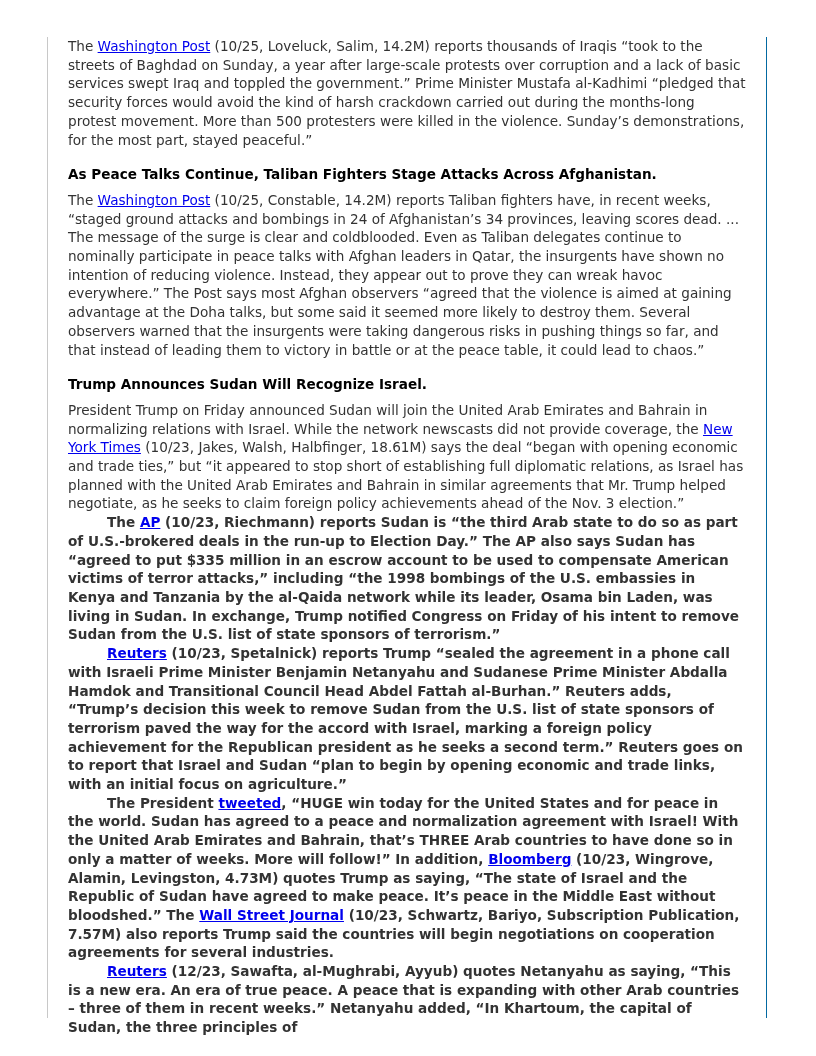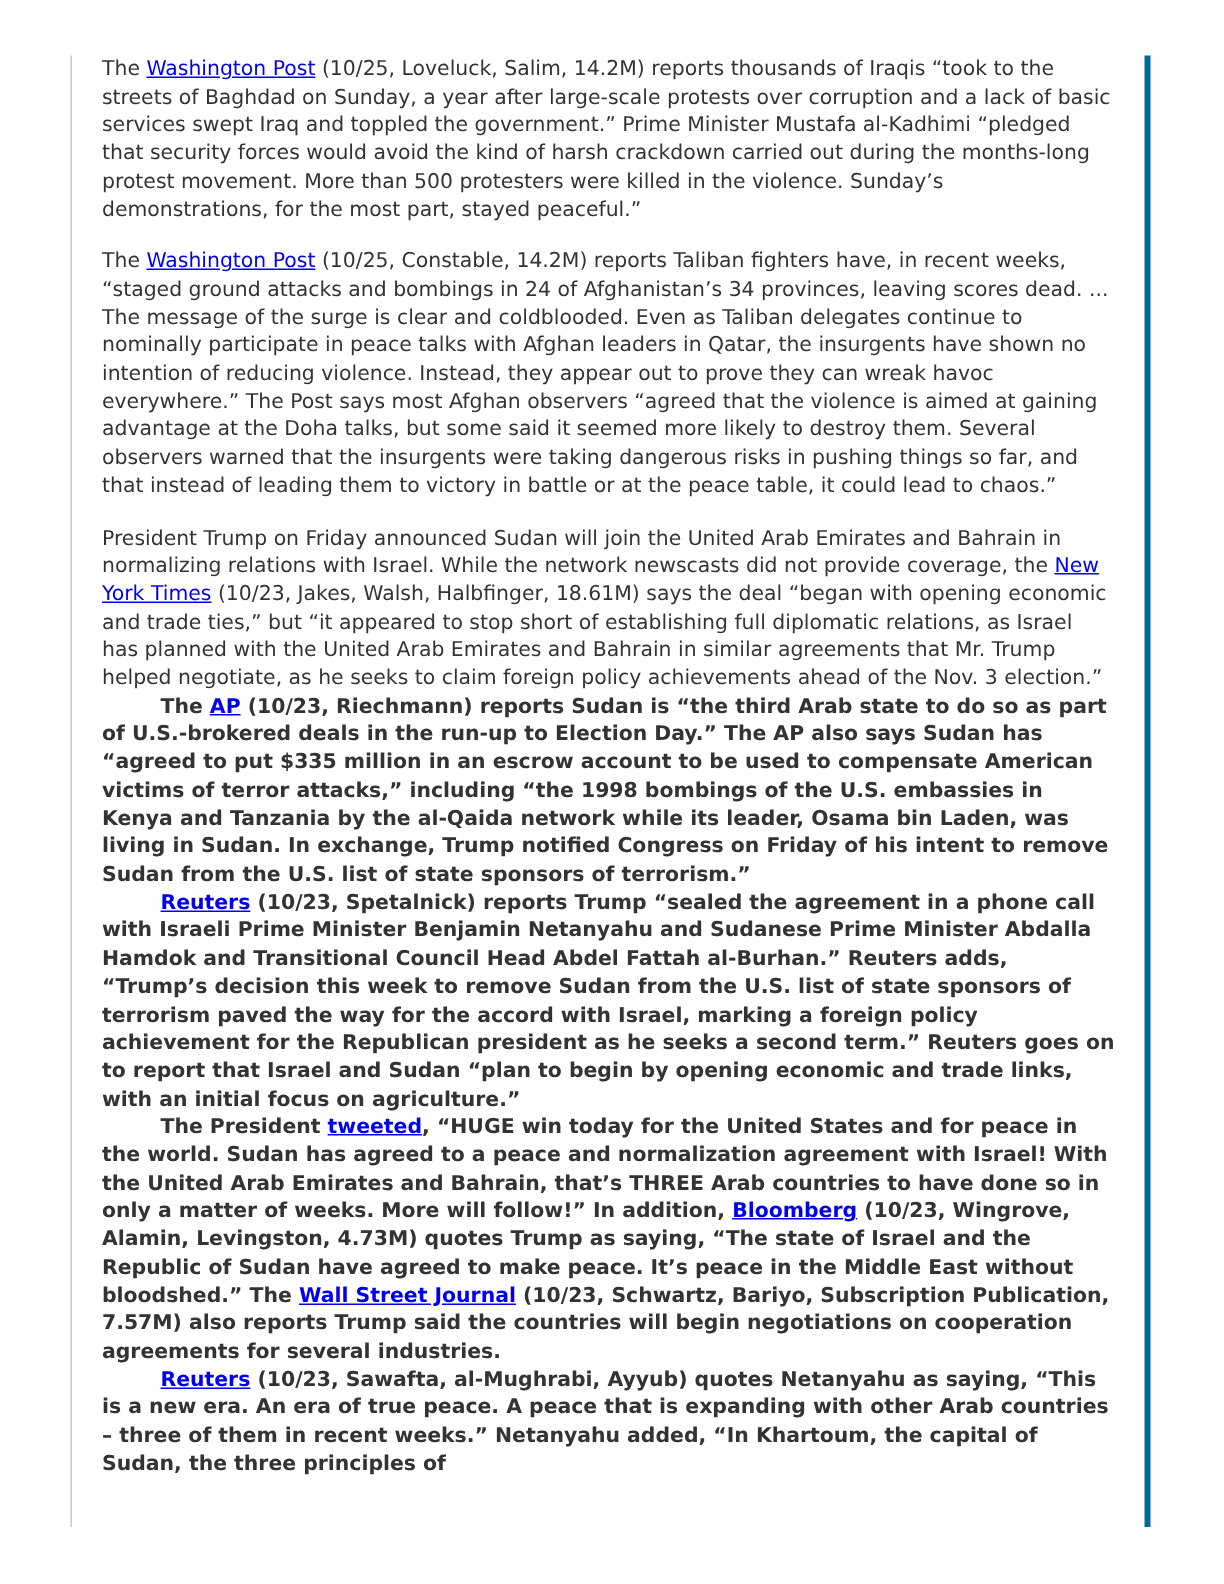--- a/index.html
+++ b/index.html
@@ -2,21 +2,21 @@
 <html><head>
 <meta charset="utf-8">
 <style>
   html, body { margin: 0; padding: 0; background: #ffffff; }
   body { width: 816px; height: 1056px; position: relative; overflow: hidden; }
   .page {
     position: absolute;
     left: 47px; top: 37px;
     width: 720px; height: 981px;
     border-left: 1px solid #c8c8c8;
-    border-right: 4px solid #0369a1;
+    border-right: 1px solid #0369a1;
     box-sizing: border-box;
     padding: 0 20px 0 20px;
     font-family: "DejaVu Sans", sans-serif;
     font-size: 13.6px;
     line-height: 18.7px;
     color: #333333;
   }
   p { margin: 0; }
   .para { margin-bottom: 16px; }
   .indent { text-indent: 39px; font-weight: bold; }
@@ -30,25 +30,27 @@
   }
   a { color: #0000ee; text-decoration: underline; }
 </style>
 </head>
 <body>
 
 <div class="page">
 
   <p class="para"><span>The </span><a href="#">Washington Post</a><span> (10/25, Loveluck, Salim, 14.2M) reports thousands of Iraqis “took to the streets of Baghdad on Sunday, a year after large-scale protests over corruption and a lack of basic services swept Iraq and toppled the government.” Prime Minister Mustafa al-Kadhimi “pledged that security forces would avoid the kind of harsh crackdown carried out during the months-long protest movement. More than 500 protesters were killed in the violence. Sunday’s demonstrations, for the most part, stayed peaceful.”</span></p>
 
+  <h3>As Peace Talks Continue, Taliban Fighters Stage Attacks Across Afghanistan.</h3>
   <p class="para"><span>The </span><a href="#">Washington Post</a><span> (10/25, Constable, 14.2M) reports Taliban fighters have, in recent weeks, “staged ground attacks and bombings in 24 of Afghanistan’s 34 provinces, leaving scores dead. ... The message of the surge is clear and coldblooded. Even as Taliban delegates continue to nominally participate in peace talks with Afghan leaders in Qatar, the insurgents have shown no intention of reducing violence. Instead, they appear out to prove they can wreak havoc everywhere.” The Post says most Afghan observers “agreed that the violence is aimed at gaining advantage at the Doha talks, but some said it seemed more likely to destroy them. Several observers warned that the insurgents were taking dangerous risks in pushing things so far, and that instead of leading them to victory in battle or at the peace table, it could lead to chaos.”</span></p>
 
+  <h3>Trump Announces Sudan Will Recognize Israel.</h3>
   <p><span>President Trump on Friday announced Sudan will join the United Arab Emirates and Bahrain in normalizing relations with Israel. While the network newscasts did not provide coverage, the </span><a href="#">New York Times</a><span> (10/23, Jakes, Walsh, Halbfinger, 18.61M) says the deal “began with opening economic and trade ties,” but “it appeared to stop short of establishing full diplomatic relations, as Israel has planned with the United Arab Emirates and Bahrain in similar agreements that Mr. Trump helped negotiate, as he seeks to claim foreign policy achievements ahead of the Nov. 3 election.”</span></p>
 
   <p class="indent"><span>The </span><a href="#">AP</a><span> (10/23, Riechmann) reports Sudan is “the third Arab state to do so as part of U.S.-brokered deals in the run-up to Election Day.” The AP also says Sudan has “agreed to put $335 million in an escrow account to be used to compensate American victims of terror attacks,” including “the 1998 bombings of the U.S. embassies in Kenya and Tanzania by the al-Qaida network while its leader, Osama bin Laden, was living in Sudan. In exchange, Trump notified Congress on Friday of his intent to remove Sudan from the U.S. list of state sponsors of terrorism.”</span></p>
 
   <p class="indent"><a href="#">Reuters</a><span> (10/23, Spetalnick) reports Trump “sealed the agreement in a phone call with Israeli Prime Minister Benjamin Netanyahu and Sudanese Prime Minister Abdalla Hamdok and Transitional Council Head Abdel Fattah al-Burhan.” Reuters adds, “Trump’s decision this week to remove Sudan from the U.S. list of state sponsors of terrorism paved the way for the accord with Israel, marking a foreign policy achievement for the Republican president as he seeks a second term.” Reuters goes on to report that Israel and Sudan “plan to begin by opening economic and trade links, with an initial focus on agriculture.”</span></p>
 
   <p class="indent"><span>The President </span><a href="#">tweeted</a><span>, “HUGE win today for the United States and for peace in the world. Sudan has agreed to a peace and normalization agreement with Israel! With the United Arab Emirates and Bahrain, that’s THREE Arab countries to have done so in only a matter of weeks. More will follow!” In addition, </span><a href="#">Bloomberg</a><span> (10/23, Wingrove, Alamin, Levingston, 4.73M) quotes Trump as saying, “The state of Israel and the Republic of Sudan have agreed to make peace. It’s peace in the Middle East without bloodshed.” The </span><a href="#">Wall Street Journal</a><span> (10/23, Schwartz, Bariyo, Subscription Publication, 7.57M) also reports Trump said the countries will begin negotiations on cooperation agreements for several industries.</span></p>
 
-  <p class="indent"><a href="#">Reuters</a><span> (10/23, Sawafta, al-Mughrabi, Ayyub) quotes Netanyahu as saying, “This is a new era. An era of true peace. A peace that is expanding with other Arab countries – three of them in recent weeks.” Netanyahu added, “In Khartoum, the capital of Sudan, the three principles of</span></p>
+  <p class="indent"><a href="#">Reuters</a><span> (12/23, Sawafta, al-Mughrabi, Ayyub) quotes Netanyahu as saying, “This is a new era. An era of true peace. A peace that is expanding with other Arab countries – three of them in recent weeks.” Netanyahu added, “In Khartoum, the capital of Sudan, the three principles of</span></p>
 
 </div>
 
 </body></html>

